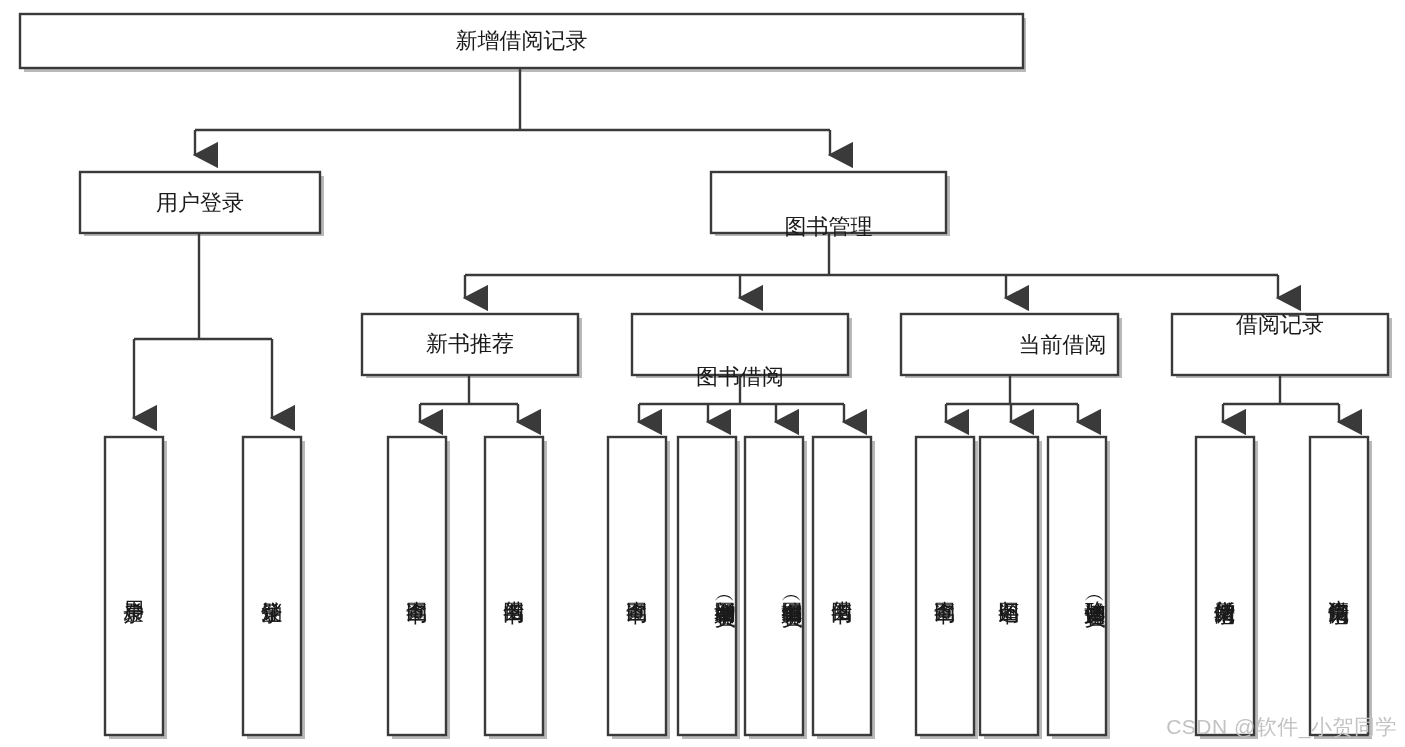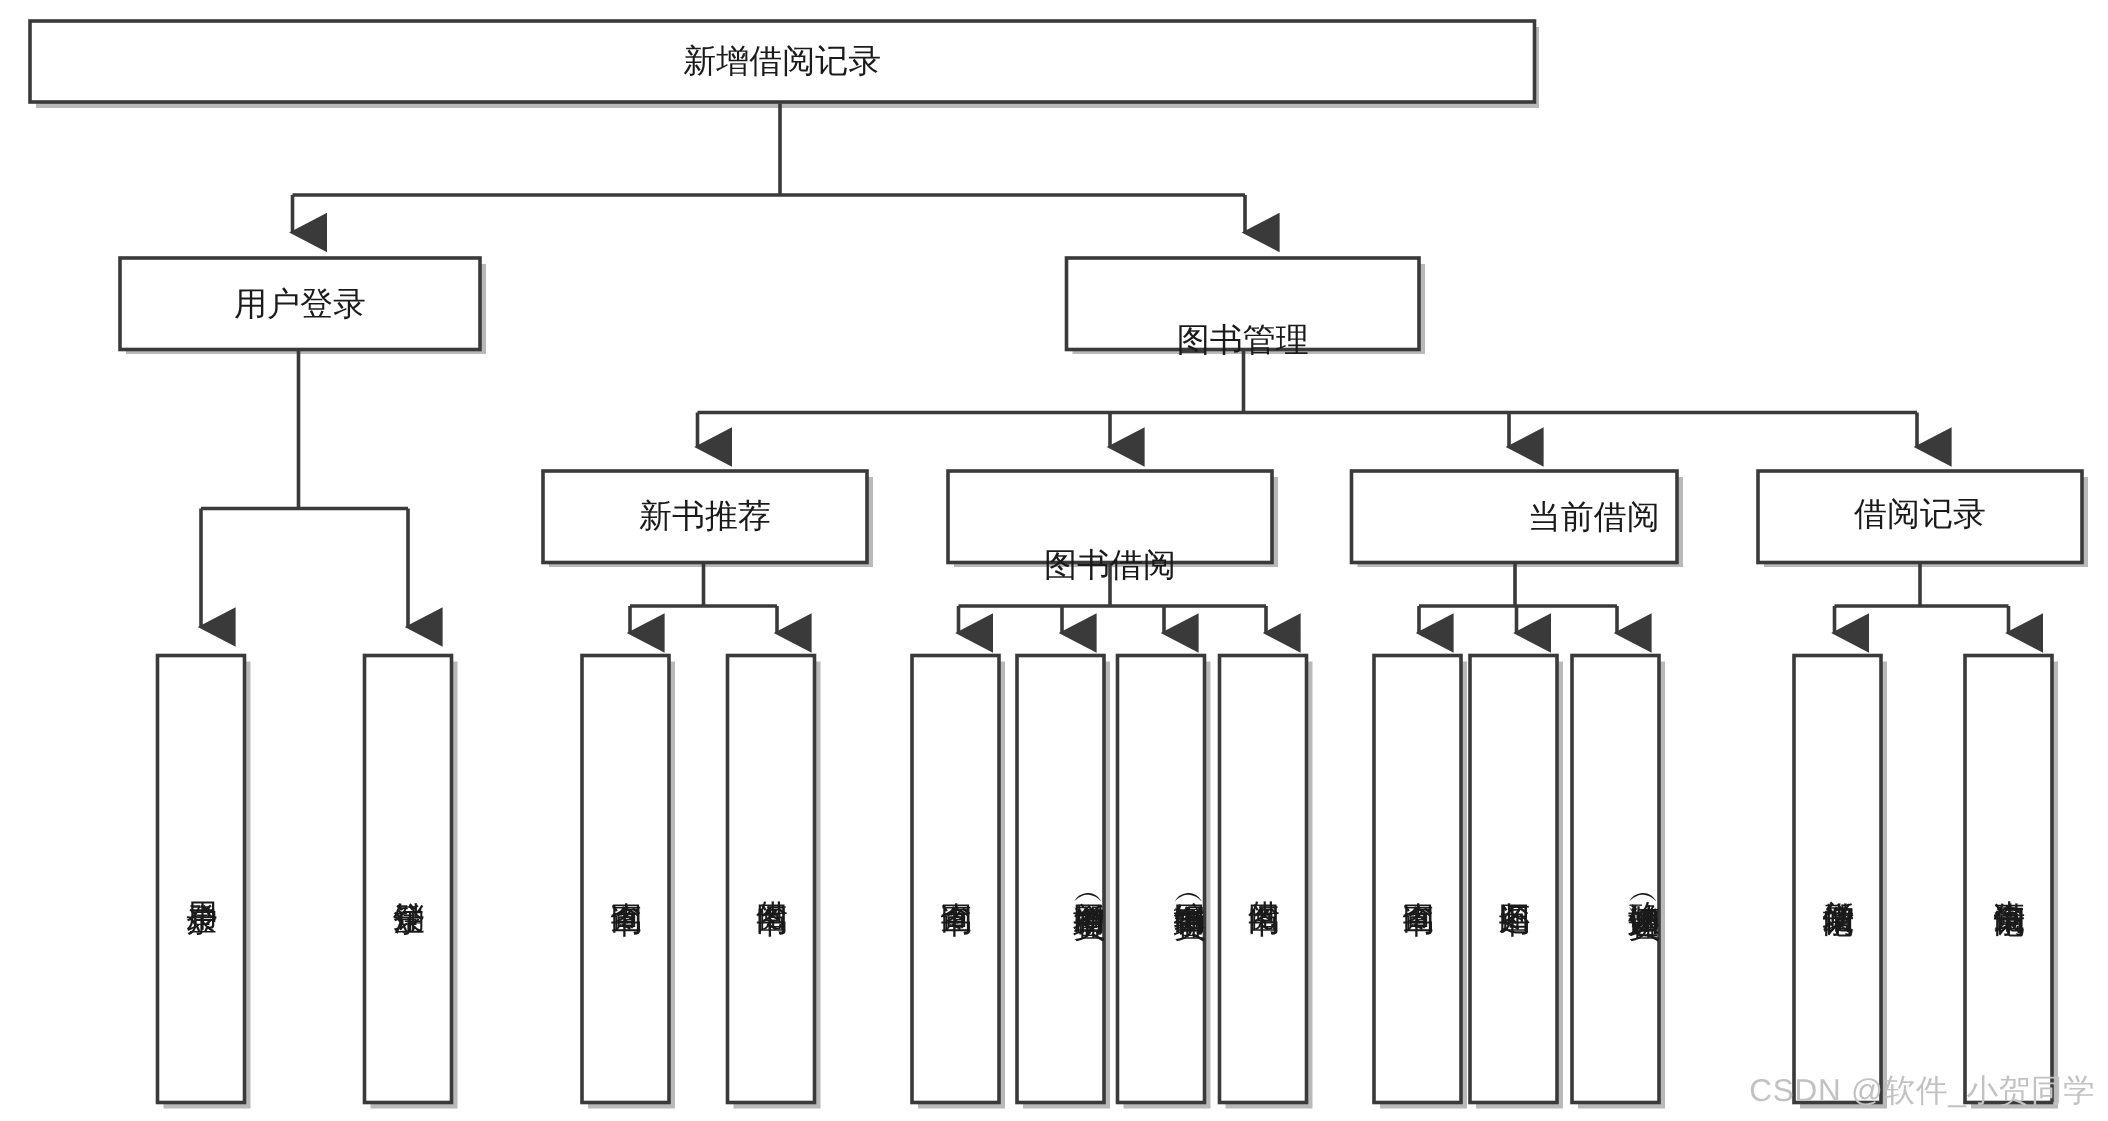--- a/index.html
+++ b/index.html
@@ -189,21 +189,21 @@
   </svg>
 
   <div class="htext" style="left:20px; top:14px; width:1003px; height:54px;">新增借阅记录</div>
 
   <div class="htext" style="left:80px; top:172px; width:240px; height:61px;">用户登录</div>
   <div class="htext" style="left:711px; top:172px; width:235px; height:61px;margin-top:24px;">图书管理</div>
 
   <div class="htext" style="left:362px; top:314px; width:216px; height:59px;">新书推荐</div>
   <div class="htext" style="left:632px; top:314px; width:216px; height:61px;margin-top:32px;">图书借阅</div>
   <div class="htext" style="left:954px; top:314px; width:217px; height:61px;">当前借阅</div>
-  <div class="htext" style="left:1172px; top:318px; width:216px; height:49px;">借阅记录</div>
+  <div class="htext" style="left:1172px; top:300px; width:216px; height:49px;">借阅记录</div>
 
   <div class="vtext" style="left:105px; top:437px; width:58px; height:298px;">用户登录</div>
   <div class="vtext" style="left:243px; top:437px; width:58px; height:298px;">注销登录</div>
 
   <div class="vtext" style="left:388px; top:437px; width:58px; height:298px;">查询图书</div>
   <div class="vtext" style="left:485px; top:437px; width:58px; height:298px;">借阅图书</div>
 
   <div class="vtext" style="left:608px; top:437px; width:58px; height:298px;">查询图书</div>
   <div class="vtext" style="left:678px; top:437px; width:58px; height:298px; align-items:flex-start; padding-top:4px; box-sizing:border-box;">新增图书（管理员）</div>
   <div class="vtext" style="left:745px; top:437px; width:58px; height:298px; align-items:flex-start; padding-top:4px; box-sizing:border-box;">编辑图书（管理员）</div>

